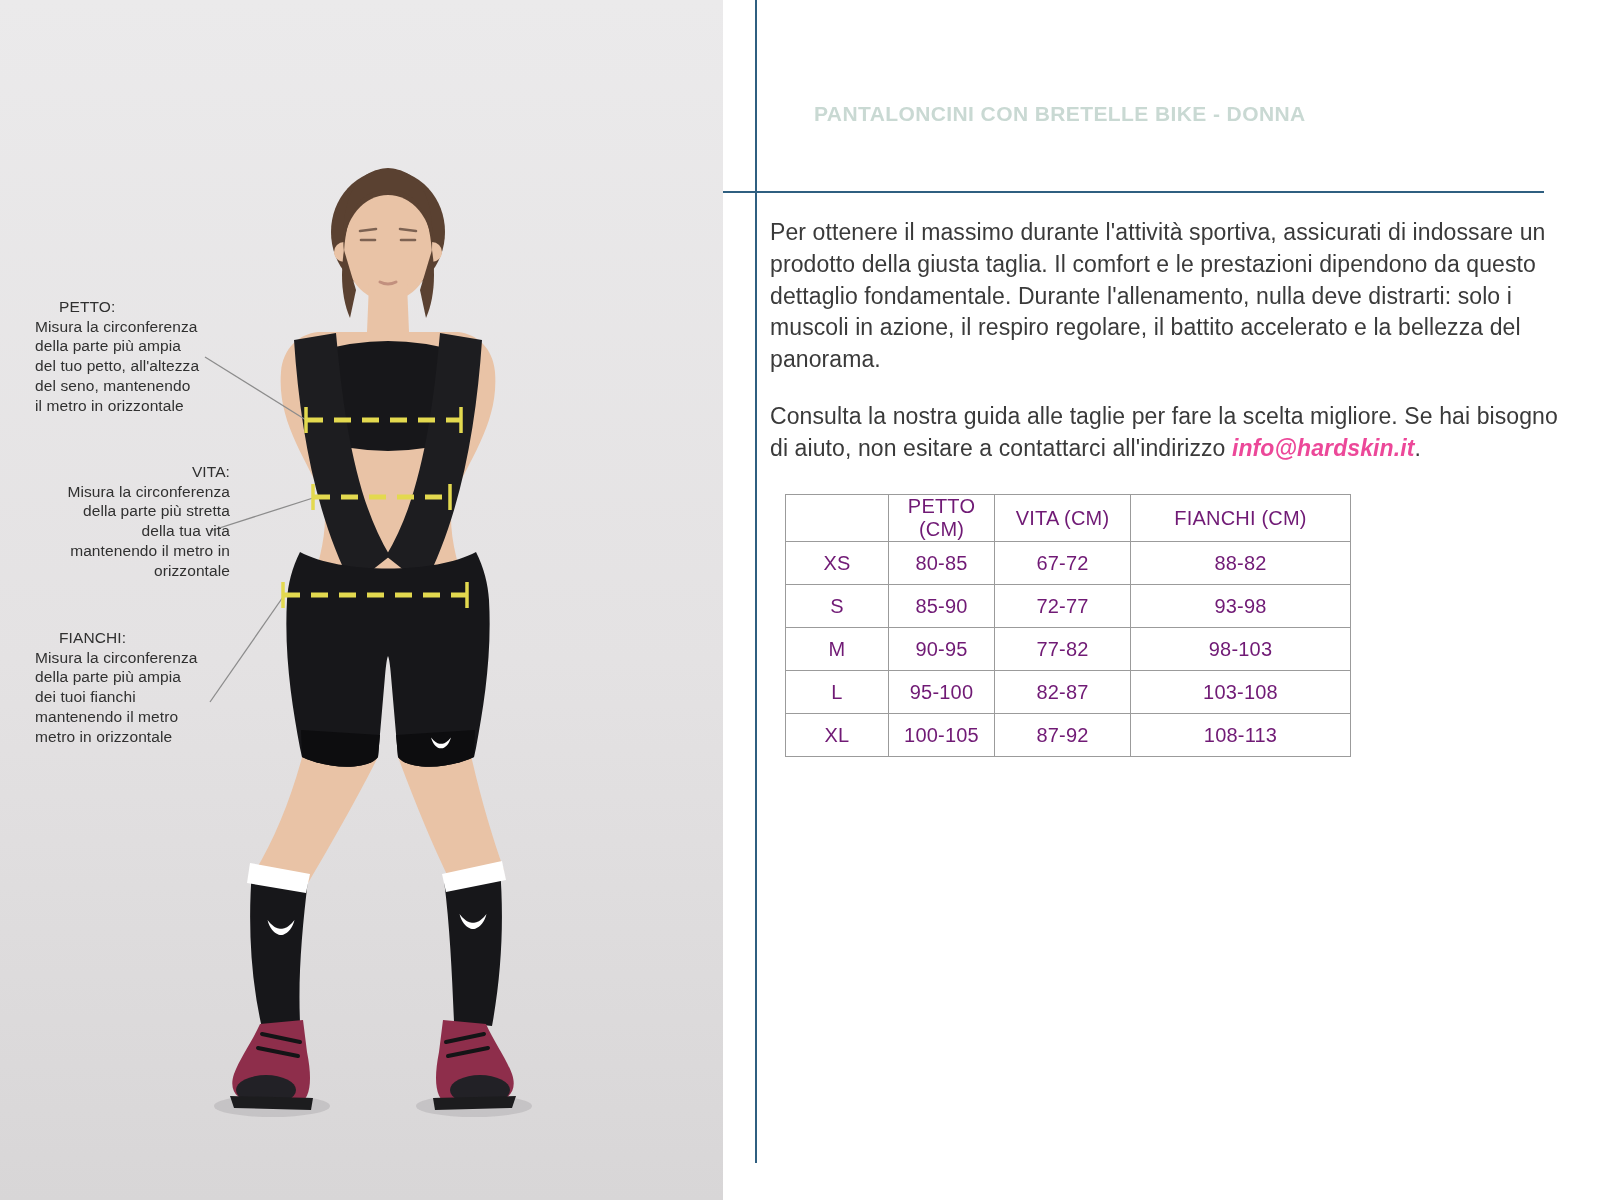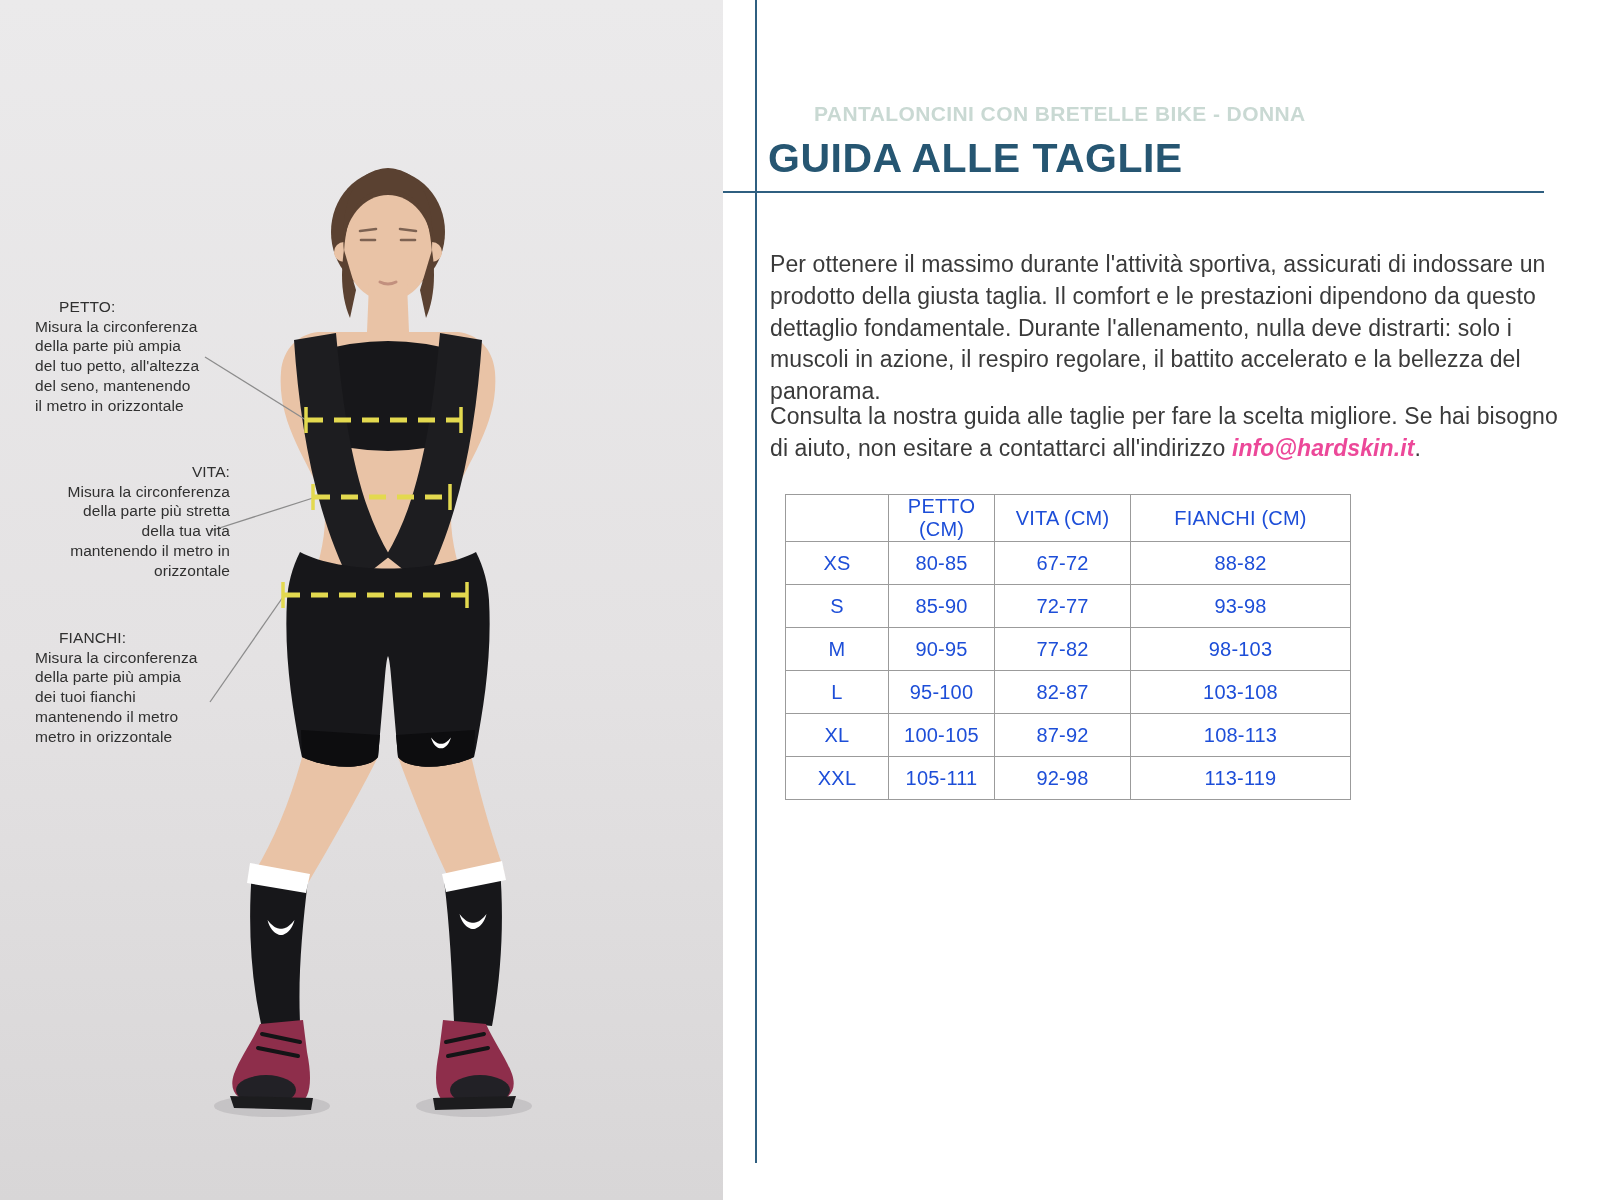--- a/index.html
+++ b/index.html
@@ -54,27 +54,27 @@
     position:absolute;left:45px;top:135px;
     font-size:41px;font-weight:bold;letter-spacing:.5px;color:var(--accent-blue);
   }
   .h-rule{
     position:absolute;left:0px;top:191px;width:821px;height:2px;background:var(--rule-blue);
   }
   .para{
     position:absolute;left:47px;width:800px;
     font-size:23px;line-height:31.8px;letter-spacing:.1px;color:var(--body-text);
   }
-  .para-1{top:217px;margin-top:32px;}
+  .para-1{top:217px;}
   .para-2{top:401px;}
   .para .email{font-weight:bold;font-style:italic;color:#ec4899;text-decoration:none;}
   .size-table{
     position:absolute;left:62px;top:494px;
     border-collapse:collapse;table-layout:fixed;
-    font-size:20px;color:#1d4ed8;
+    font-size:20px;color:#701a75;
   }
   .size-table th,.size-table td{
     border:1px solid var(--table-border);
     height:43px;text-align:center;vertical-align:middle;
     font-weight:normal;letter-spacing:.2px;padding:0 6px;
   }
   .col-size{width:103px;}
   .col-petto{width:106px;}
   .col-vita{width:136px;}
   .col-fianchi{width:220px;}
@@ -230,21 +230,20 @@
 dei tuoi fianchi
 mantenendo il metro
 metro in orizzontale</div>
   </div>
 </div>
 
 <div class="content-panel">
   <div class="v-divider"></div>
 
   <div class="kicker">PANTALONCINI CON BRETELLE BIKE - DONNA</div>
-  <h1 class="page-title">GUIDA ALLE TAGLIE</h1>
   <div class="h-rule"></div>
 
   <p class="para para-1">Per ottenere il massimo durante l'attività sportiva, assicurati di indossare un prodotto della giusta taglia. Il comfort e le prestazioni dipendono da questo dettaglio fondamentale. Durante l'allenamento, nulla deve distrarti: solo i muscoli in azione, il respiro regolare, il battito accelerato e la bellezza del panorama.</p>
 
   <p class="para para-2"><span>Consulta la nostra guida alle taglie per fare la scelta migliore. Se hai bisogno di aiuto, non esitare a contattarci all'indirizzo </span><a class="email" href="#">info@hardskin.it</a><span>.</span></p>
 
   <table class="size-table">
     <colgroup>
       <col class="col-size">
         <col class="col-petto">
@@ -283,22 +282,16 @@
         <td>95-100</td>
         <td>82-87</td>
         <td>103-108</td>
       </tr>
         <tr>
         <td>XL</td>
         <td>100-105</td>
         <td>87-92</td>
         <td>108-113</td>
       </tr>
-        <tr>
-        <td>XXL</td>
-        <td>105-111</td>
-        <td>92-98</td>
-        <td>113-119</td>
-      </tr>
       </tbody>
   </table>
 
 </div>
 
 </body></html>

